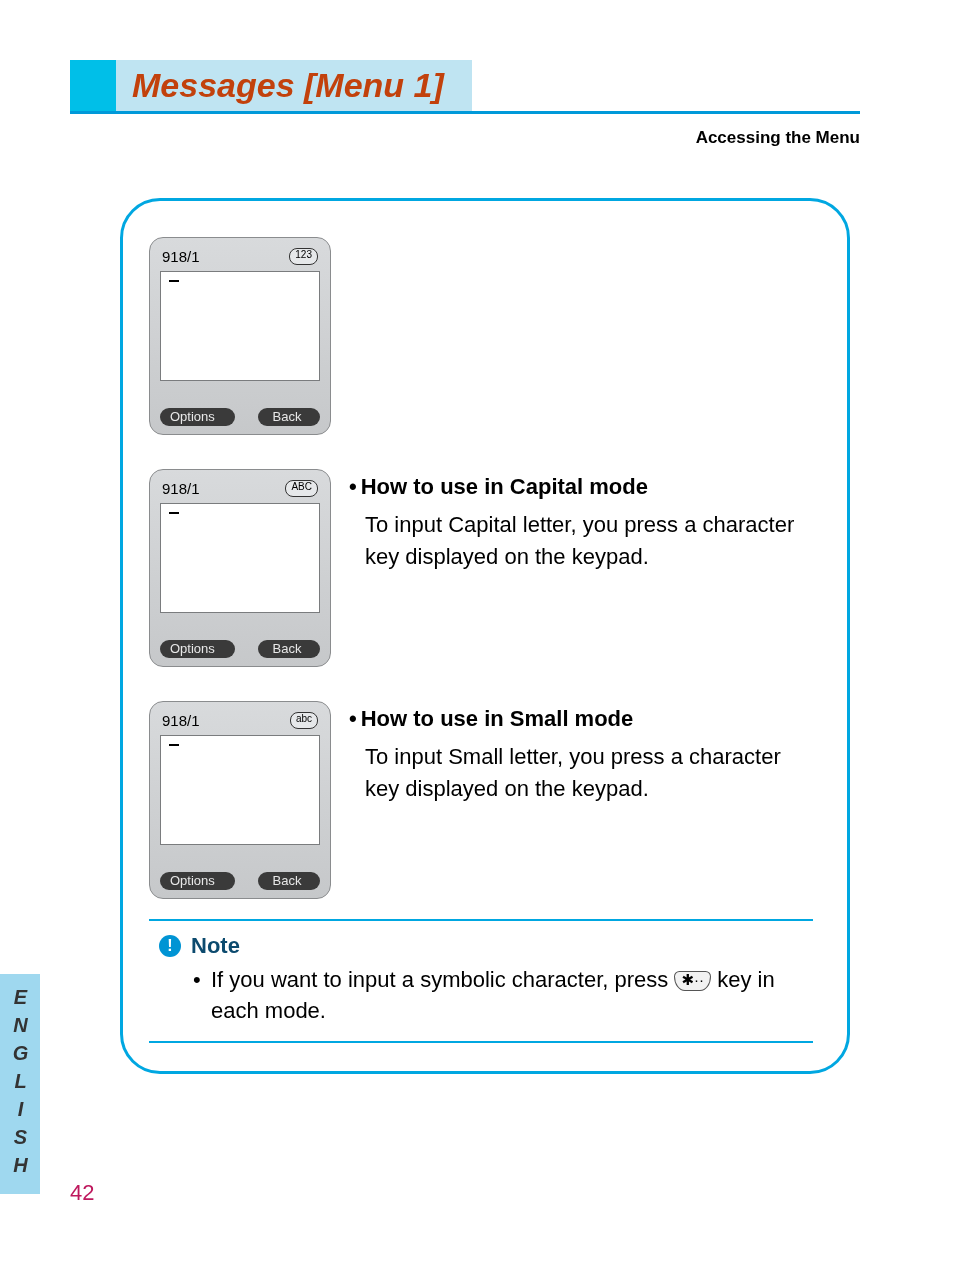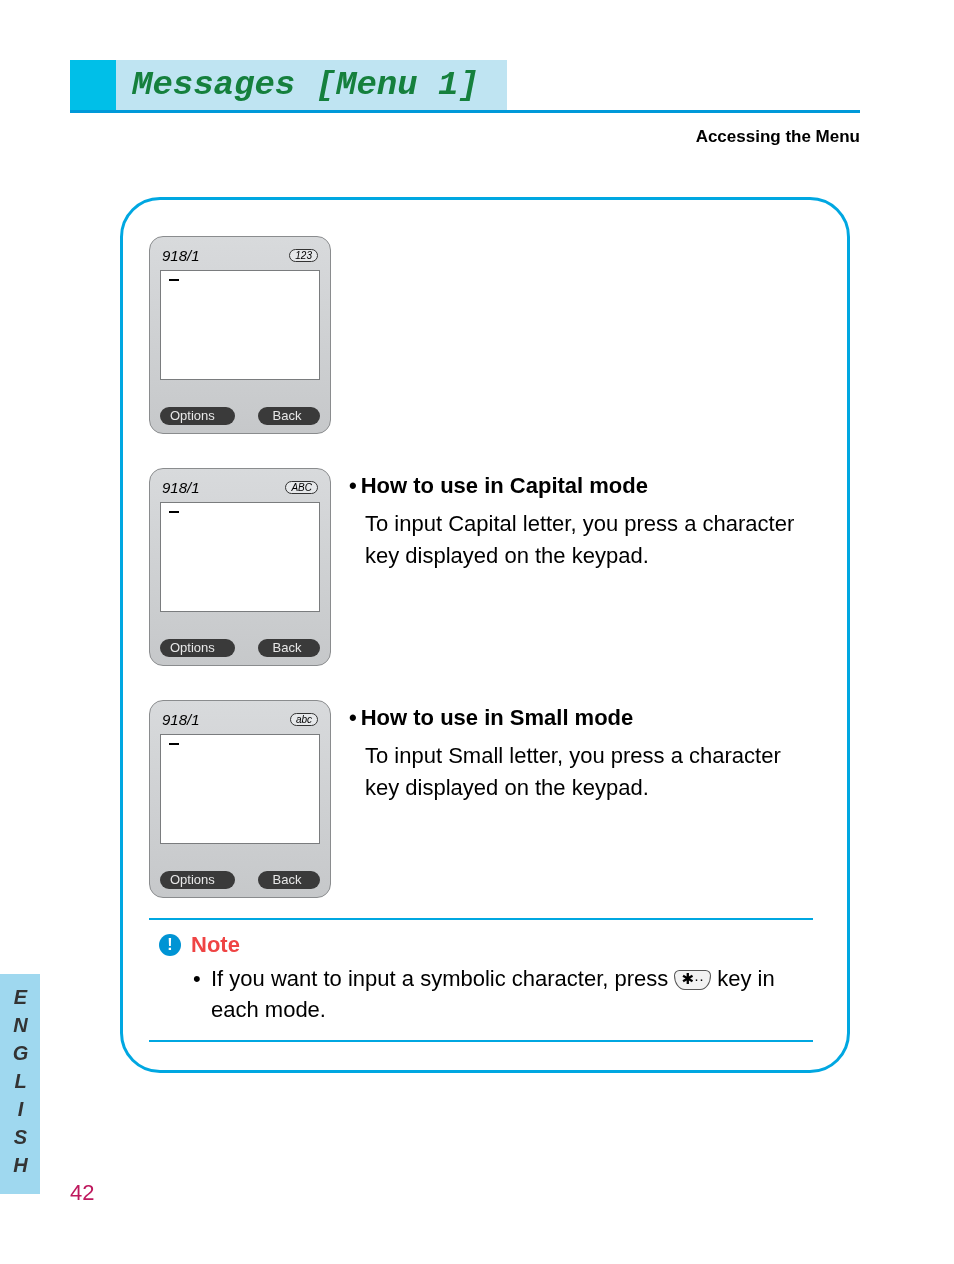--- a/index.html
+++ b/index.html
@@ -32,22 +32,21 @@
     background: #00bfe8;
   }
   .title-bg {
     background: #bfe4f2;
     padding: 6px 28px 6px 16px;
   }
   .title-text {
     font-size: 34px;
     font-weight: bold;
     font-style: italic;
-    color: #15803d;
-    font-family: Liberation Mono, monospace;
+    color: #c2410c;
   }
   .subtitle-right {
     text-align: right;
     font-weight: bold;
     font-size: 17px;
     width: 790px;
     margin-top: 14px;
   }
 
   
@@ -76,24 +75,22 @@
     border-radius: 14px;
     padding: 10px 10px 8px 10px;
     display: flex;
     flex-direction: column;
     justify-content: space-between;
     flex-shrink: 0;
   }
   .phone-header {
     display: flex;
     justify-content: space-between;
-    align-items: center;
     font-size: 15px;
     padding: 0 2px 4px 2px;
-    font-style: italic;
   }
   .mode-badge {
     border: 1px solid #333;
     border-radius: 8px;
     padding: 0 5px;
     font-size: 10px;
     background: #e6e8ea;
   }
   .phone-screen {
     background: #fff;
@@ -161,21 +158,21 @@
     background: #0094d4;
     border-radius: 50%;
     color: #fff;
     font-weight: bold;
     font-size: 16px;
     display: flex;
     align-items: center;
     justify-content: center;
   }
   .note-title {
-    color: #ef4444;
+    color: #0c4a6e;
     font-weight: bold;
     font-size: 22px;
   }
   .note-body {
     font-size: 22px;
     line-height: 1.4;
     padding-left: 52px;
     position: relative;
   }
   .note-body::before {

